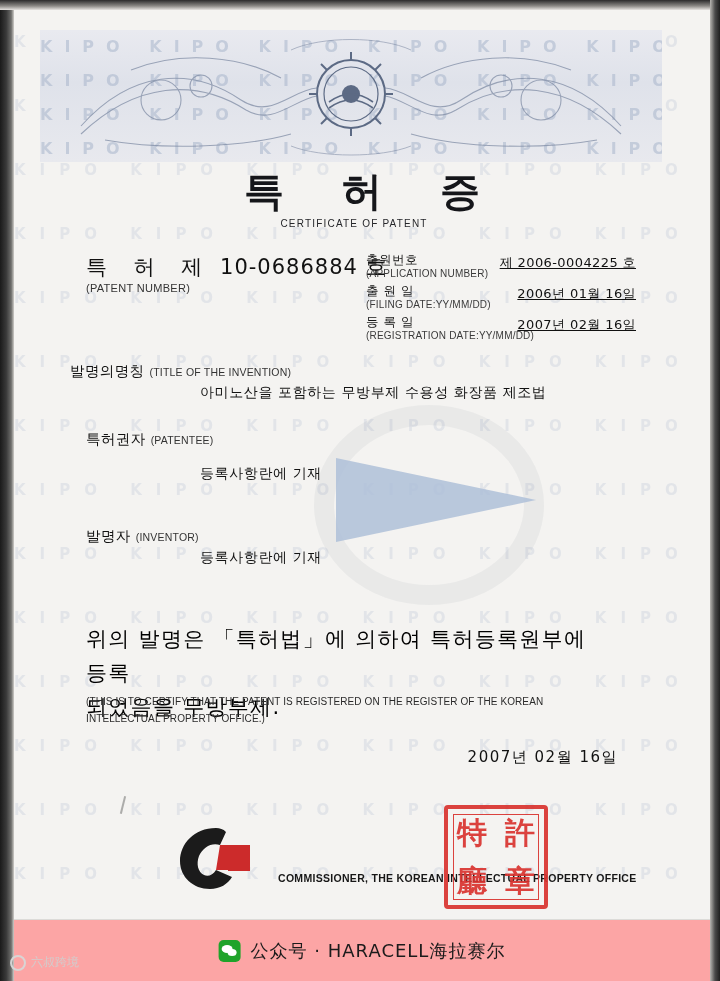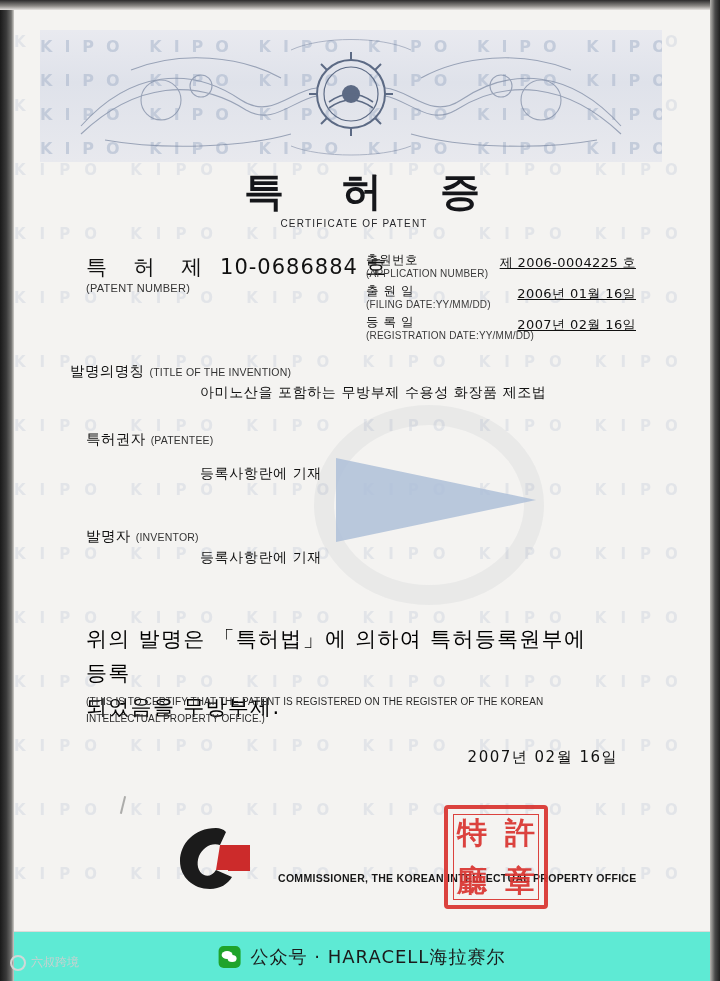--- a/index.html
+++ b/index.html
@@ -191,22 +191,22 @@
   }
   .ghost-arc {
     position: absolute; left: 300px; top: 395px;
     width: 230px; height: 200px;
     border: 20px solid rgba(140,150,160,.10);
     border-radius: 50%;
   }
   
   .bottombar {
     position: absolute; left: 0; right: 0; bottom: 0;
-    height: 50px;
-    background: #5eead4;
+    height: 62px;
+    background: #fca5a5;
     border-top: 1px solid #dcdbd8;
   }
   .wechat-line {
     position: absolute; left: 50%; top: 50%;
     transform: translate(-50%,-50%);
     display: flex; align-items: center; gap: 10px;
     font-family: "DejaVu Sans", sans-serif;
     font-size: 18px; color: #1b1b1b; letter-spacing: 1px;
   }
   .wechat-badge {

